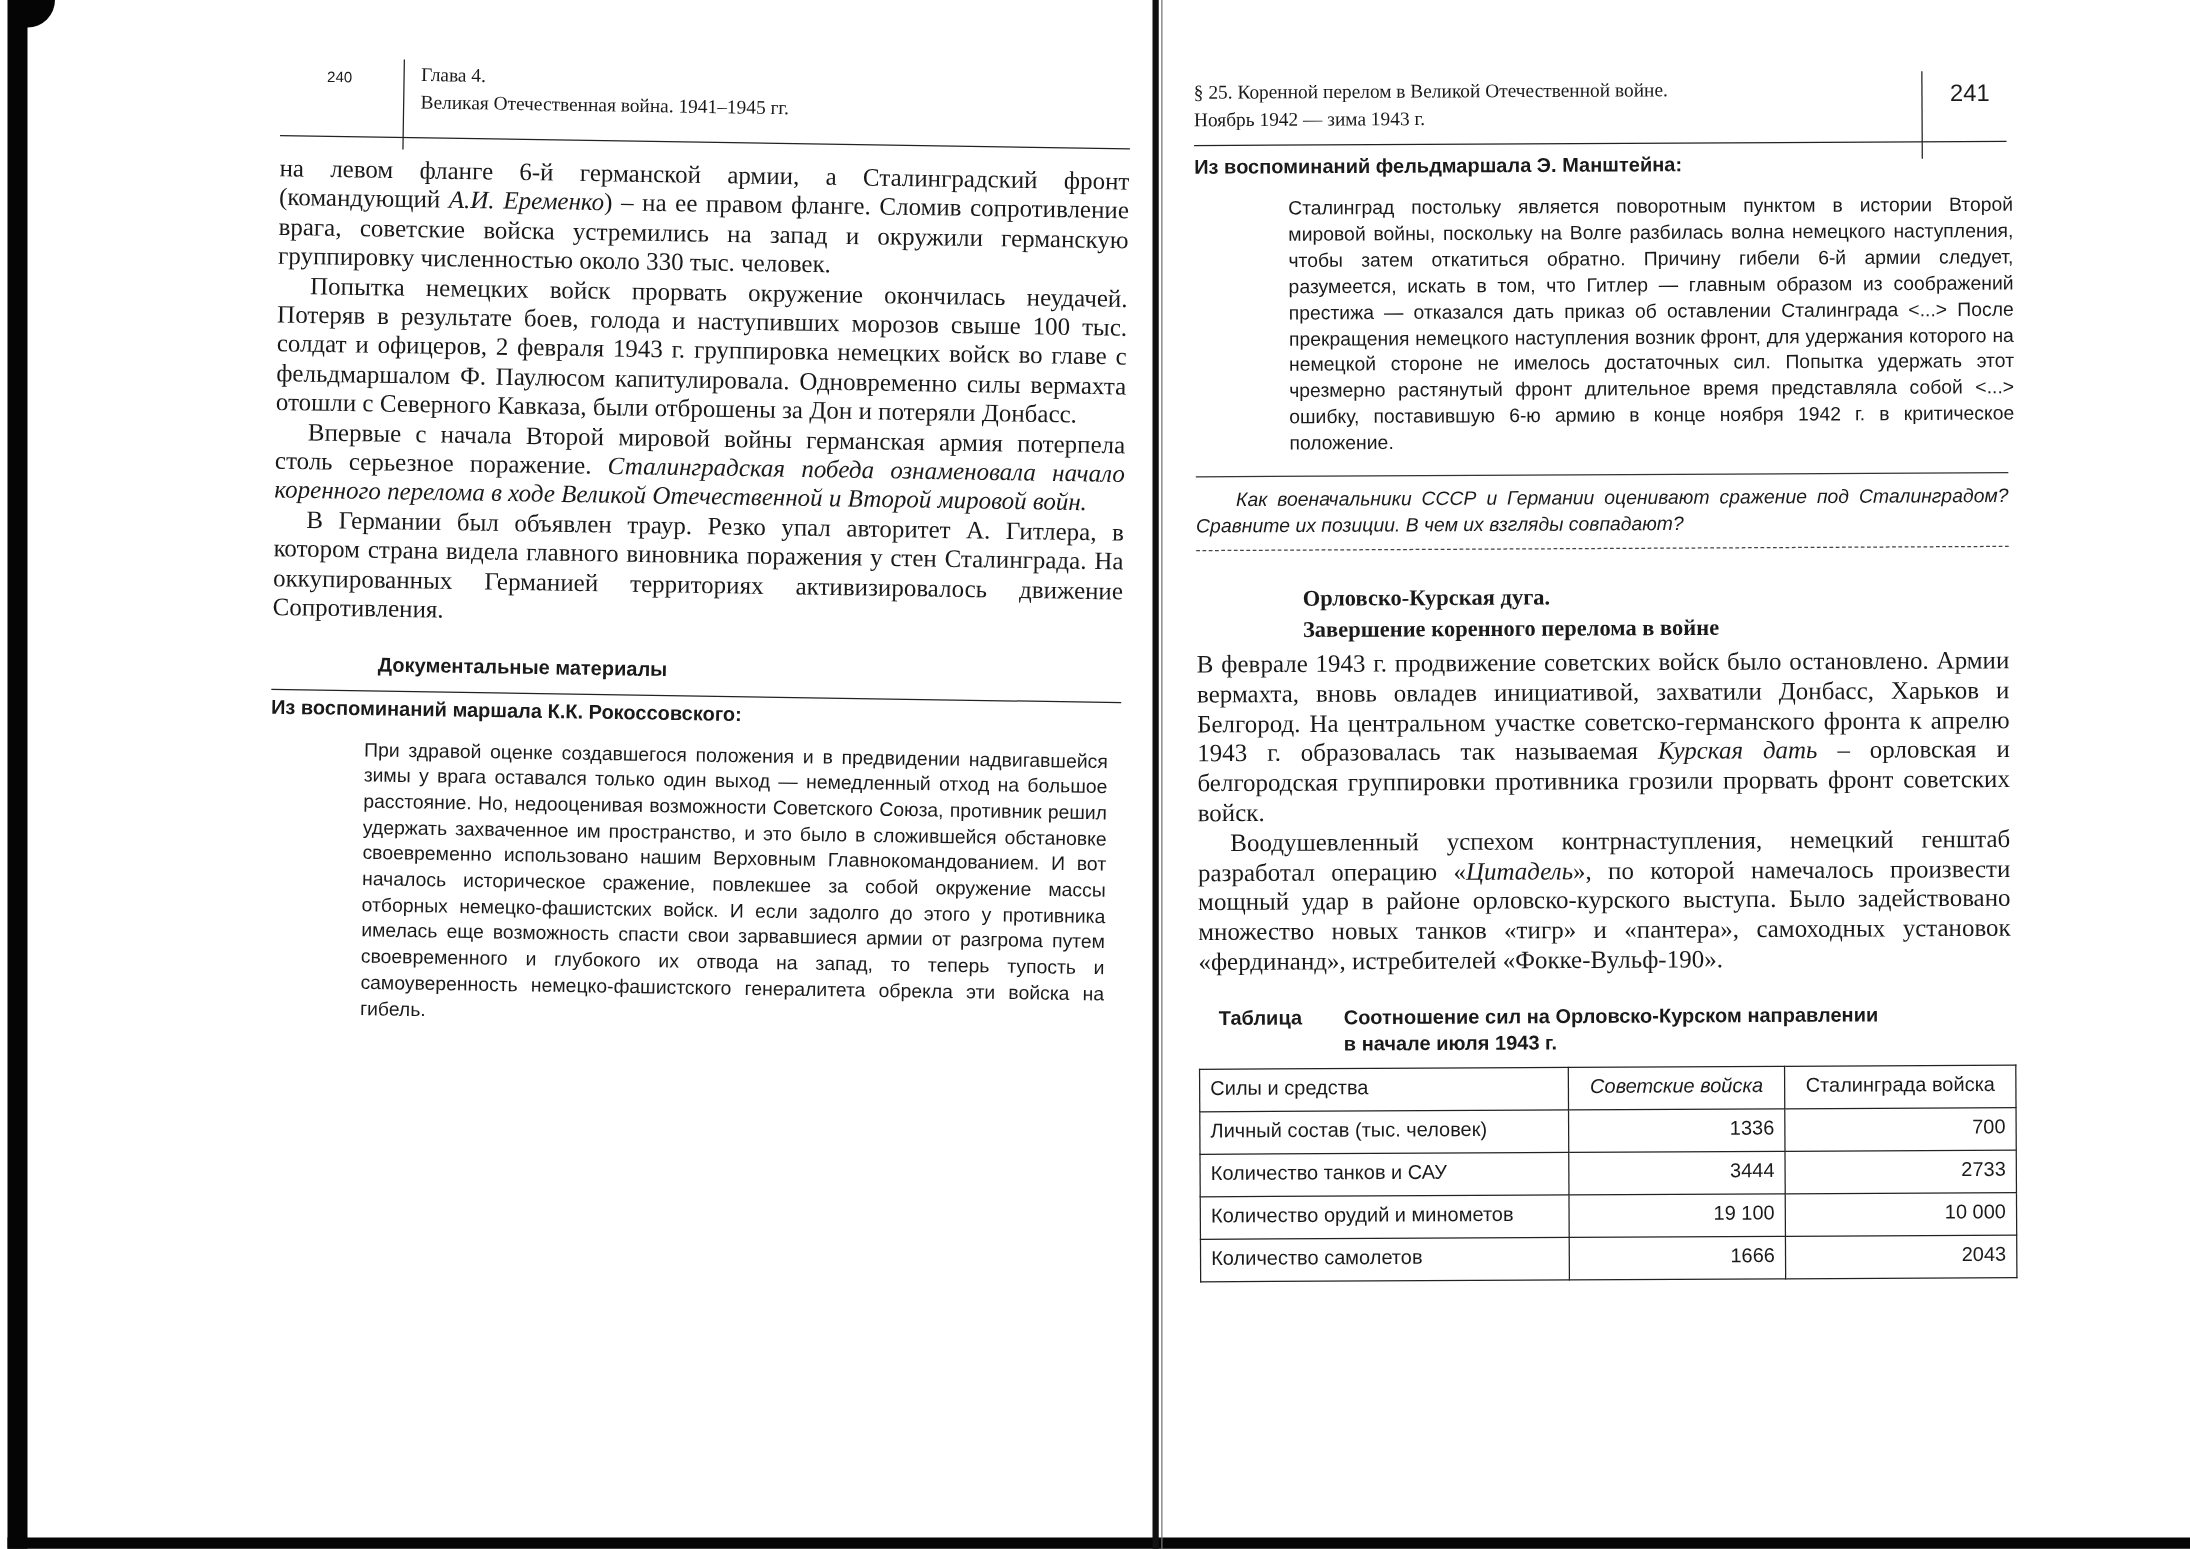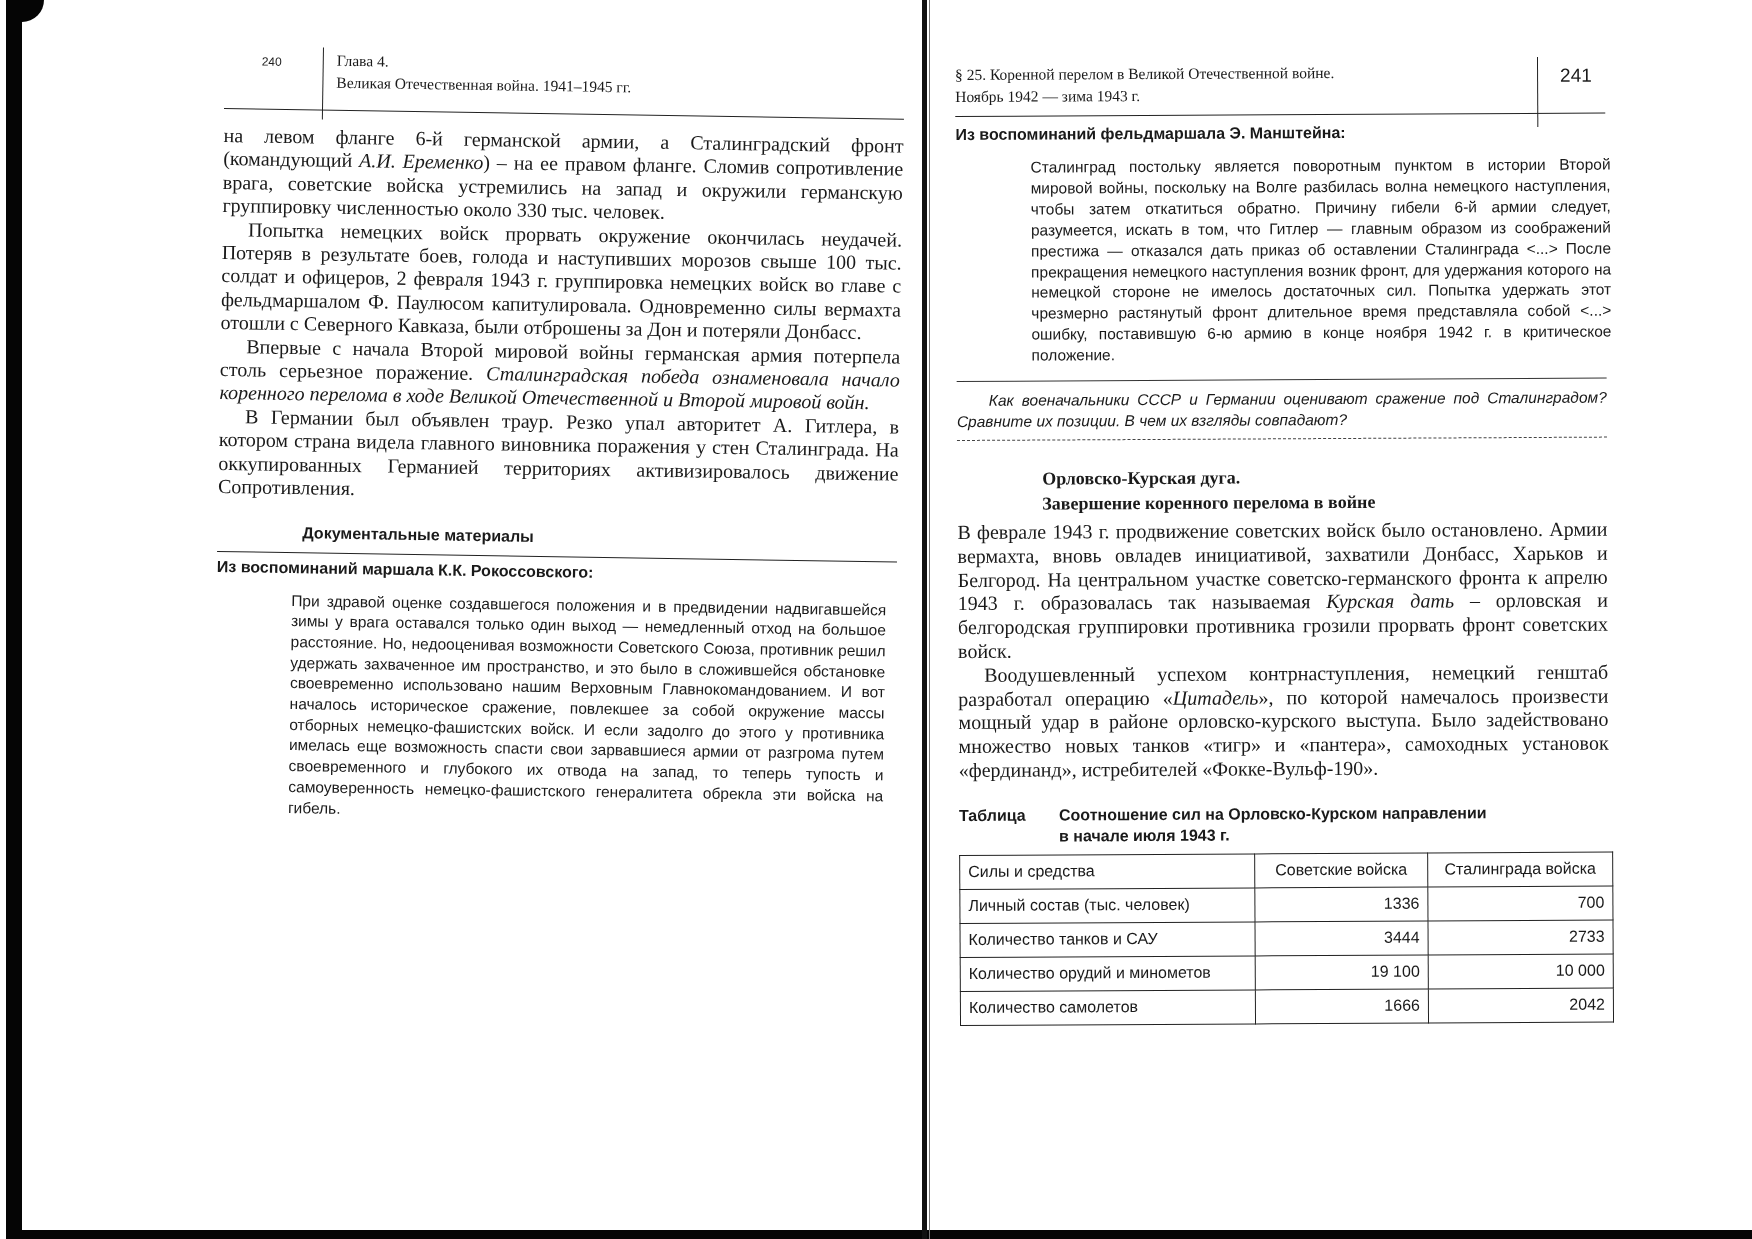--- a/index.html
+++ b/index.html
@@ -103,31 +103,31 @@
       font-size: 18px; font-weight: bold; line-height: 25px; margin: 26px 0 0 85px;
     }
     .right-body { font-size: 20px; line-height: 23.8px; text-align: justify; margin: 4px 0 0 0; width: 650px; }
     .right-body p { margin: 0; }
     .right-body p.indent { text-indent: 26px; }
 
     .table-caption {
       display: flex; font-size: 16px; font-weight: bold; line-height: 21px;
       margin: 22px 0 0 0;
     }
-    .table-caption .label { width: 100px; }
+    .table-caption .label { width: 100px; margin-left: 16px; }
     .forces-table {
       border-collapse: collapse; margin-top: 8px; font-size: 16px;
     }
     .forces-table td, .forces-table th {
       border: 1px solid #222; height: 33px; padding: 0 8px; font-weight: normal;
     }
     .forces-table th { text-align: left; }
     .forces-table th.num { text-align: center; }
     .forces-table td.num { text-align: right; }
-    .col1 { width: 278px; } .col2 { width: 156px; } .col3 { width: 168px; }
+    .col1 { width: 278px; } .col2 { width: 156px; font-style: italic; } .col3 { width: 168px; }
   </style>
 </head>
 <body>
 
 <div class="scan-edge-left"></div>
 <div class="scan-edge-left-cap"></div>
 <div class="scan-edge-bottom"></div>
 <div class="gutter-line"></div>
 <div class="gutter-line-thin"></div>
 
@@ -209,17 +209,17 @@
       <td class="num">2733</td>
     </tr>
     <tr>
       <td>Количество орудий и минометов</td>
       <td class="num">19 100</td>
       <td class="num">10 000</td>
     </tr>
     <tr>
       <td>Количество самолетов</td>
       <td class="num">1666</td>
-      <td class="num">2042</td>
+      <td class="num">2043</td>
     </tr>
   </tbody>
     </table>
 </div>
 
 </body></html>

